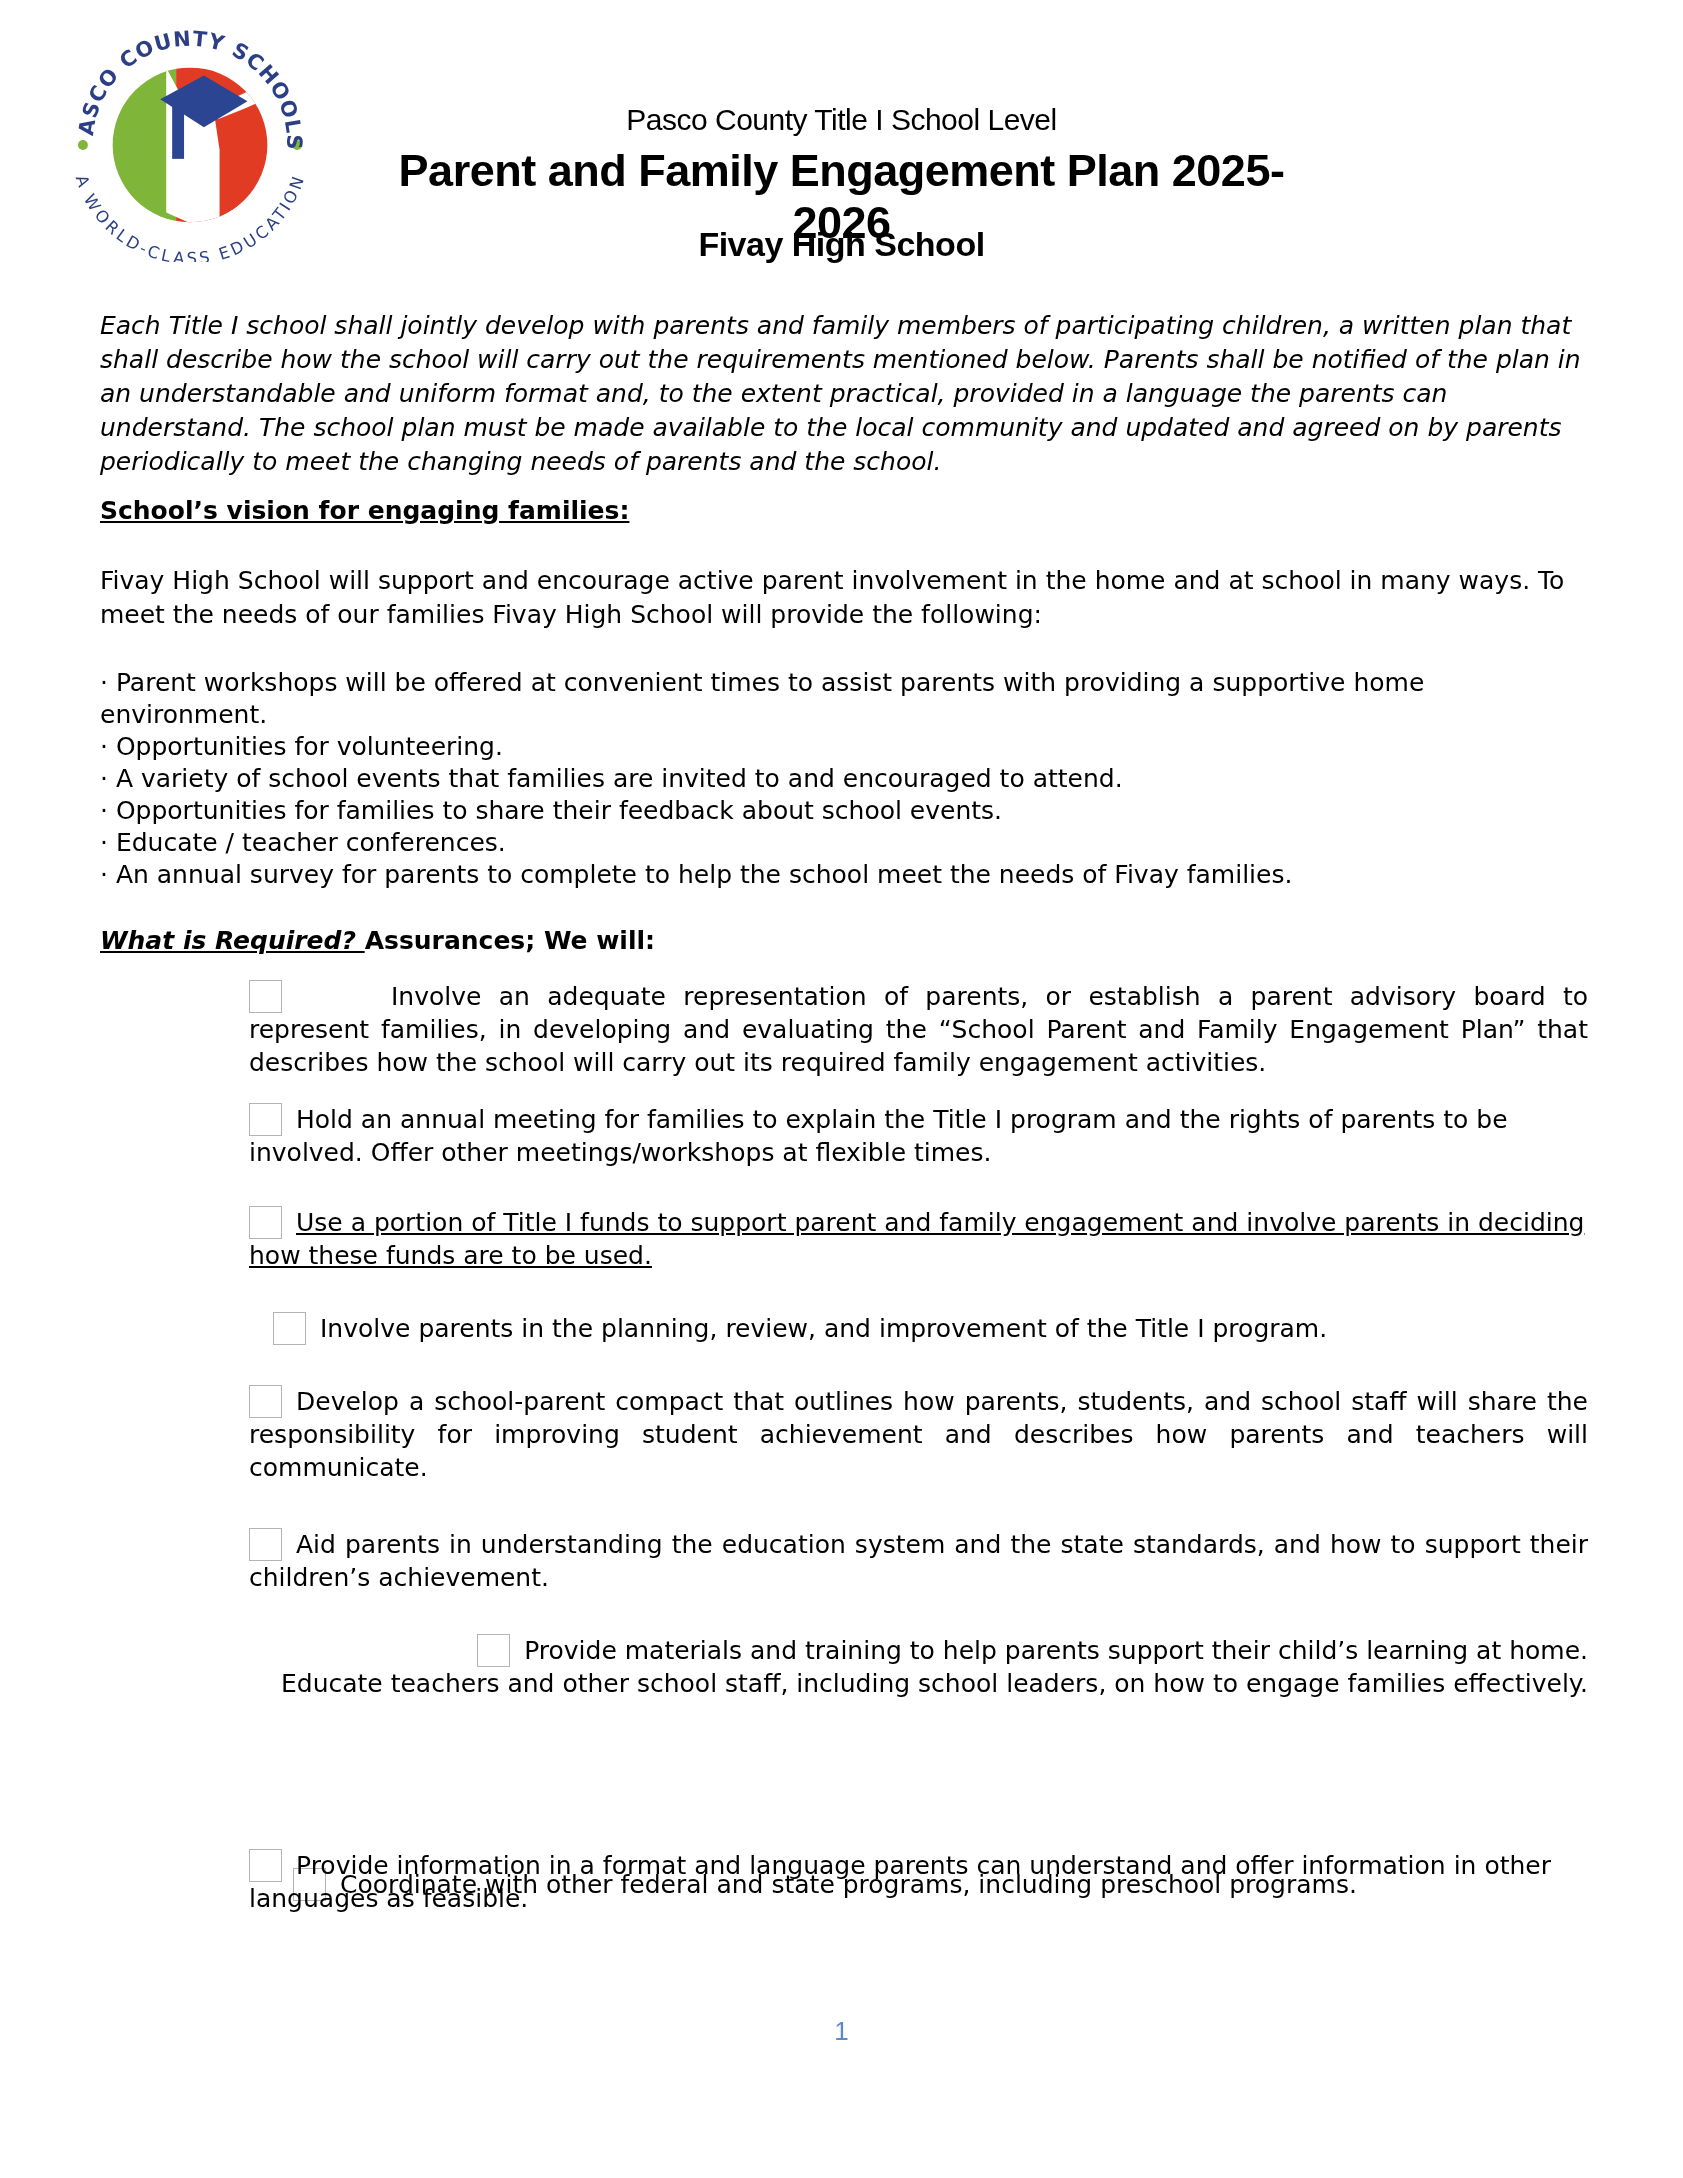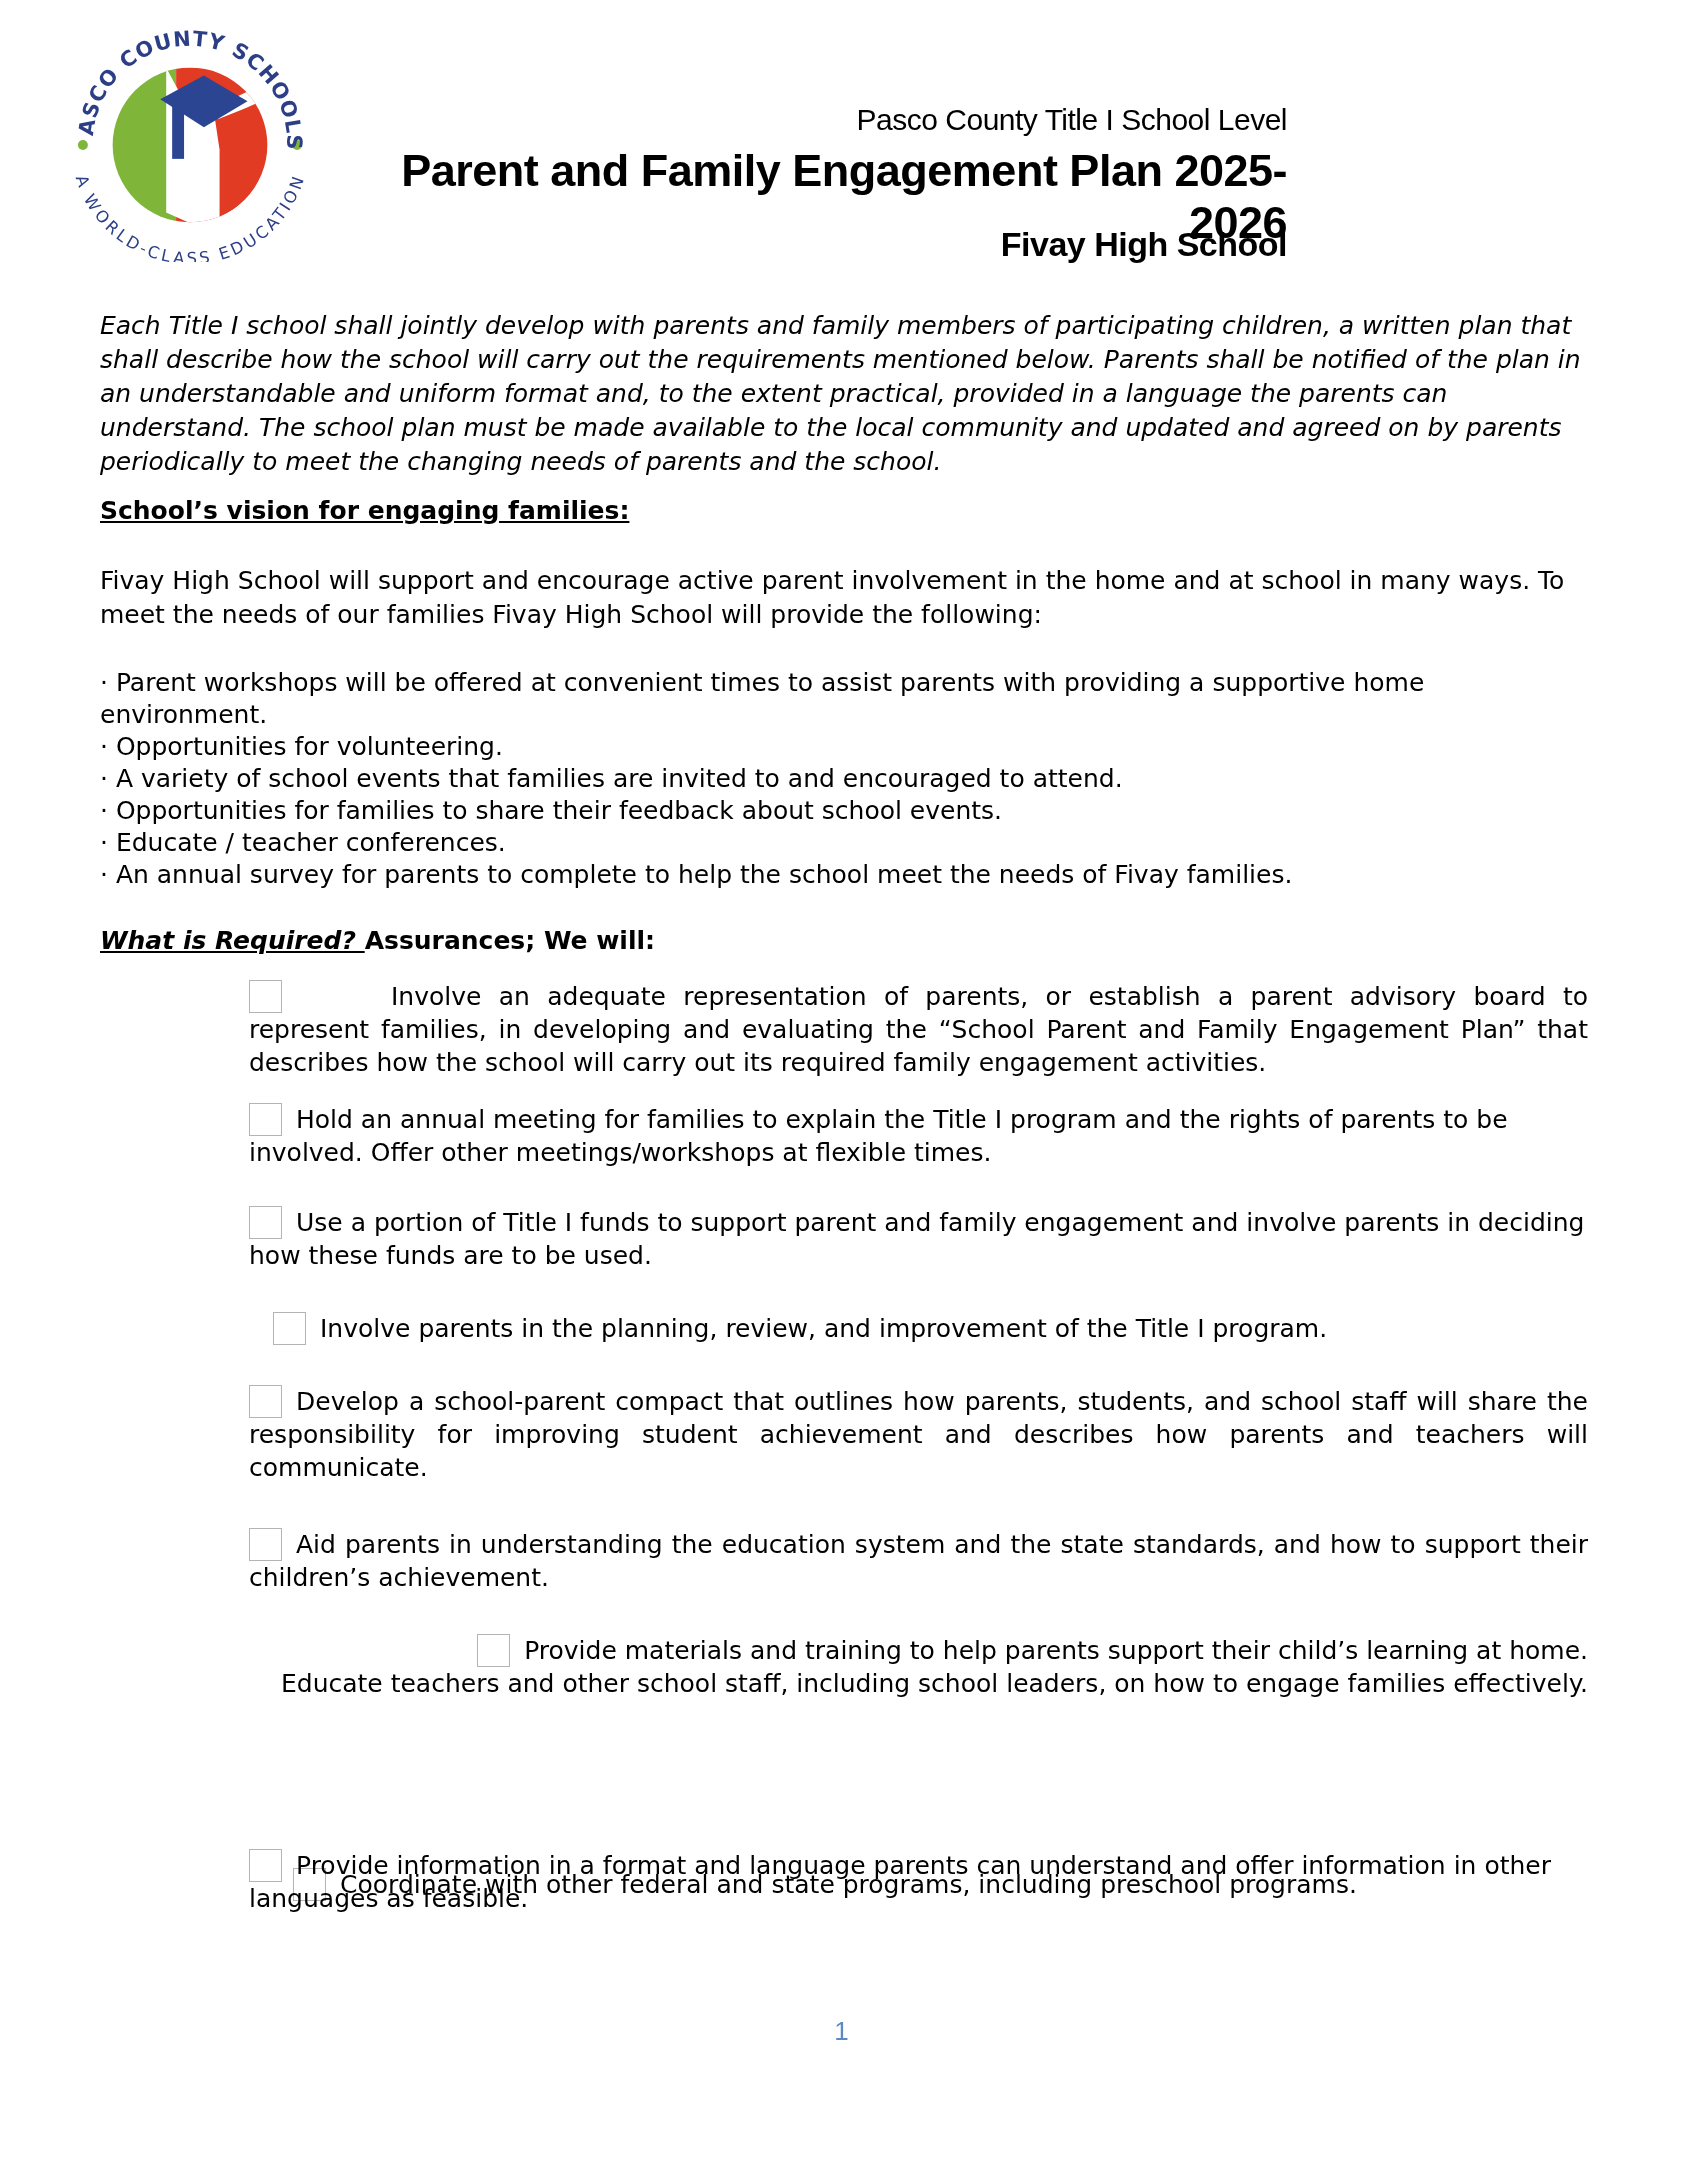--- a/index.html
+++ b/index.html
@@ -1,21 +1,21 @@
 <!DOCTYPE html>
 <html><head>
 <meta charset="utf-8">
 <style>
   html, body { margin: 0; padding: 0; background: #ffffff; }
   body { width: 1683px; height: 2178px; position: relative; overflow: hidden; color: #000; }
   .page { position: absolute; left: 0; top: 0; width: 1683px; height: 2178px; }
 
   .logo { position: absolute; left: 71px; top: 24px; width: 238px; height: 238px; }
 
-  .hdr { position: absolute; left: 396px; width: 891px; text-align: right; font-family: "Liberation Sans", sans-serif; }
+  .hdr { position: absolute; left: 396px; width: 891px; text-align: center; font-family: "Liberation Sans", sans-serif; }
   .hdr-sub { top: 103px; font-size: 30px; letter-spacing: -0.5px; }
   .hdr-title { top: 145px; font-size: 45px; font-weight: bold; letter-spacing: -0.5px; }
   .hdr-school { top: 225px; font-size: 34px; font-weight: bold; letter-spacing: -0.5px; }
 
   .body { position: absolute; left: 100px; width: 1485px; font-family: "DejaVu Sans", sans-serif; font-size: 25px; line-height: 34px; }
   .intro { top: 309px; width: 1485px; font-style: italic; }
   .vision-h { top: 494px; font-weight: bold; text-decoration: underline; }
   .vision-p { top: 564px; width: 1485px; }
   .bullets { top: 667px; width: 1485px; line-height: 32px; }
   .bullets div { margin: 0; }
@@ -81,21 +81,21 @@
 
   <div class="body req-h"><span class="em">What is Required? </span><span>Assurances; We will:</span></div>
 
   <div class="items">
     <div class="item left" style="top:980px; text-align:justify;">
       <span class="cb" style="margin-right:109px;"></span><span>Involve an adequate representation of parents, or establish a parent advisory board to represent families, in developing and evaluating the “School Parent and Family Engagement Plan” that describes how the school will carry out its required family engagement activities.</span>
     </div>
     <div class="item" style="top:1103px; text-align:left;">
       <span class="cb"></span><span>Hold an annual meeting for families to explain the Title I program and the rights of parents to be involved. Offer other meetings/workshops at flexible times.</span>
     </div>
-    <div class="item" style="top:1206px; text-align:left;">
+    <div class="item" style="top:1206px; text-align:left;text-decoration:underline;">
       <span class="cb"></span><span>Use a portion of Title I funds to support parent and family engagement and involve parents in deciding how these funds are to be used.</span>
     </div>
     <div class="item" style="top:1312px; text-align:left;padding-left:24px;">
       <span class="cb"></span><span>Involve parents in the planning, review, and improvement of the Title I program.</span>
     </div>
     <div class="item" style="top:1385px;">
       <span class="cb"></span><span>Develop a school-parent compact that outlines how parents, students, and school staff will share the responsibility for improving student achievement and describes how parents and teachers will communicate.</span>
     </div>
     <div class="item" style="top:1528px;">
       <span class="cb"></span><span>Aid parents in understanding the education system and the state standards, and how to support their children’s achievement.</span>

